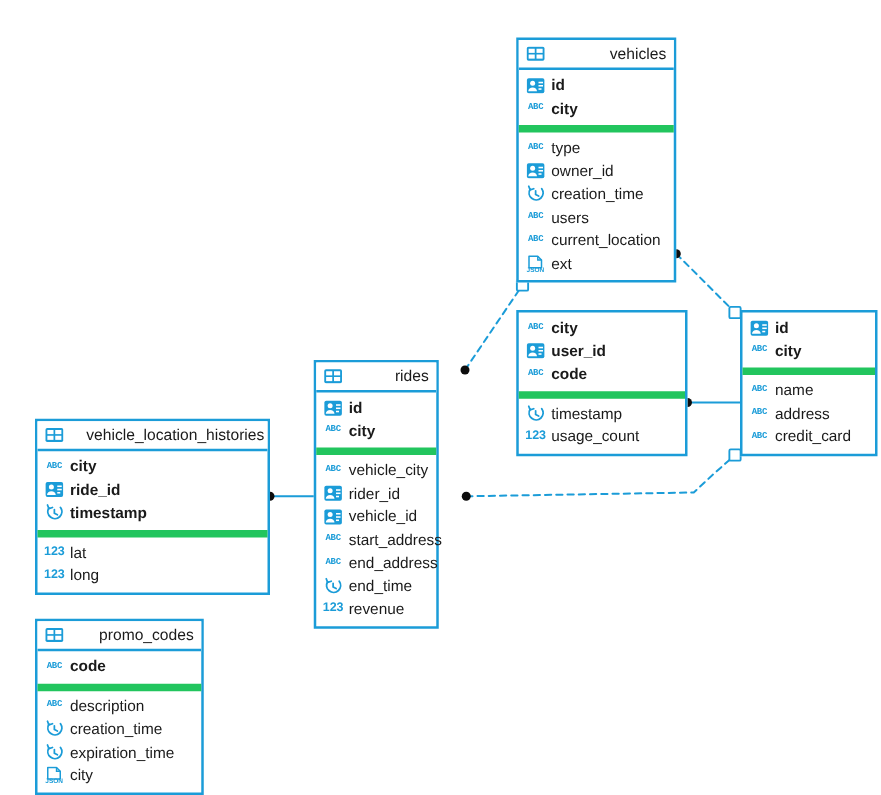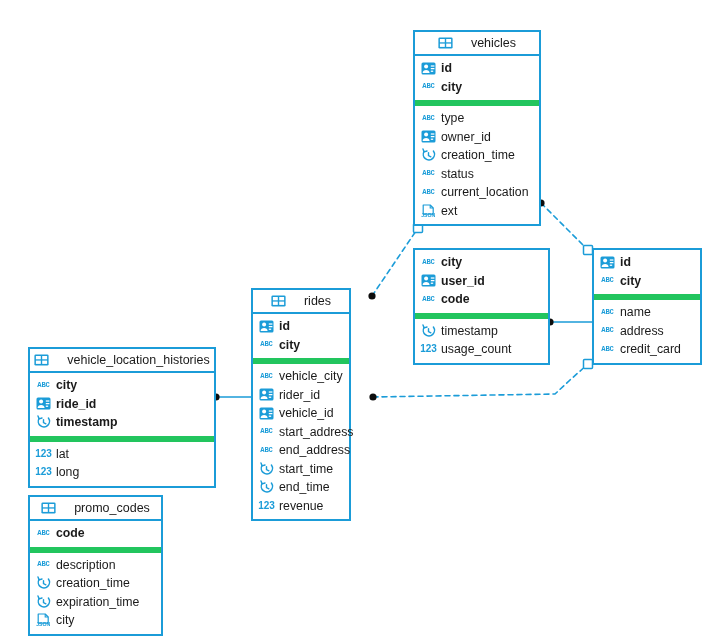--- a/index.html
+++ b/index.html
@@ -19,21 +19,21 @@
   
   .entity{
     position:absolute;
     z-index:2;
     background:#ffffff;
     border:2px solid #1b9cd8;
     box-sizing:border-box;
   }
   .ent-header{
     height:24px;
-    display:flex;align-items:center;justify-content:center;
+    display:flex;align-items:center;justify-content:space-between;
     gap:18px;
     border-bottom:2px solid #1b9cd8;
     background:#ffffff;
     font-size:12.5px;
     color:#1a1a1a;
     padding:0 6px;
     box-sizing:border-box;
     white-space:nowrap;
   }
   .ent-section{
@@ -164,21 +164,21 @@
               <svg width="15" height="14" viewBox="0 0 15 14">
                 <path d="M12.4 3.0 A5.6 5.6 0 1 1 3.1 3.4" fill="none" stroke="#1b9cd8" stroke-width="1.5" stroke-linecap="round"></path>
                 <path d="M2.0 1.0 L3.1 3.9 L6.0 3.0" fill="none" stroke="#1b9cd8" stroke-width="1.4" stroke-linecap="round" stroke-linejoin="round"></path>
                 <path d="M7.5 4.6 L7.5 7.6 L9.9 8.8" fill="none" stroke="#1b9cd8" stroke-width="1.4" stroke-linecap="round"></path>
               </svg>
             </span>
             <span>creation_time</span>
           </div>
           <div class="field">
             <span class="ico ico-abc">ABC</span>
-            <span>status</span>
+            <span>users</span>
           </div>
           <div class="field">
             <span class="ico ico-abc">ABC</span>
             <span>current_location</span>
           </div>
           <div class="field">
             <span class="ico">
               <svg width="15" height="14" viewBox="0 0 15 14">
                 <path d="M2.2 1.0 h7.0 l3.0 3.0 v6.2 h-10.0 z" fill="#ffffff" stroke="#1b9cd8" stroke-width="1.2" stroke-linejoin="round"></path>
                 <path d="M9.2 1.0 v3.0 h3.0" fill="none" stroke="#1b9cd8" stroke-width="1.1"></path>
@@ -337,39 +337,29 @@
             <span>end_address</span>
           </div>
           <div class="field">
             <span class="ico">
               <svg width="15" height="14" viewBox="0 0 15 14">
                 <path d="M12.4 3.0 A5.6 5.6 0 1 1 3.1 3.4" fill="none" stroke="#1b9cd8" stroke-width="1.5" stroke-linecap="round"></path>
                 <path d="M2.0 1.0 L3.1 3.9 L6.0 3.0" fill="none" stroke="#1b9cd8" stroke-width="1.4" stroke-linecap="round" stroke-linejoin="round"></path>
                 <path d="M7.5 4.6 L7.5 7.6 L9.9 8.8" fill="none" stroke="#1b9cd8" stroke-width="1.4" stroke-linecap="round"></path>
               </svg>
             </span>
-            <span>start_time</span>
-          </div>
-          <div class="field">
-            <span class="ico">
-              <svg width="15" height="14" viewBox="0 0 15 14">
-                <path d="M12.4 3.0 A5.6 5.6 0 1 1 3.1 3.4" fill="none" stroke="#1b9cd8" stroke-width="1.5" stroke-linecap="round"></path>
-                <path d="M2.0 1.0 L3.1 3.9 L6.0 3.0" fill="none" stroke="#1b9cd8" stroke-width="1.4" stroke-linecap="round" stroke-linejoin="round"></path>
-                <path d="M7.5 4.6 L7.5 7.6 L9.9 8.8" fill="none" stroke="#1b9cd8" stroke-width="1.4" stroke-linecap="round"></path>
-              </svg>
-            </span>
             <span>end_time</span>
           </div>
           <div class="field">
             <span class="ico ico-123">123</span>
             <span>revenue</span>
           </div>
         </div>
       </div>
-      <div class="entity" style="left: 28px; top: 347px; width: 188px;">
+      <div class="entity" style="left: 28px; top: 335px; width: 188px;">
         <div class="ent-header">
           <span class="ico">
             <svg width="15" height="12" viewBox="0 0 15 12">
               <rect x="0.4" y="0.4" width="14.2" height="11.2" rx="1.4" fill="#1b9cd8"></rect>
               <rect x="1.9" y="2.0" width="4.9" height="3.3" fill="#ffffff"></rect>
               <rect x="8.2" y="2.0" width="4.9" height="3.3" fill="#ffffff"></rect>
               <rect x="1.9" y="6.6" width="4.9" height="3.3" fill="#ffffff"></rect>
               <rect x="8.2" y="6.6" width="4.9" height="3.3" fill="#ffffff"></rect>
             </svg>
           </span>

